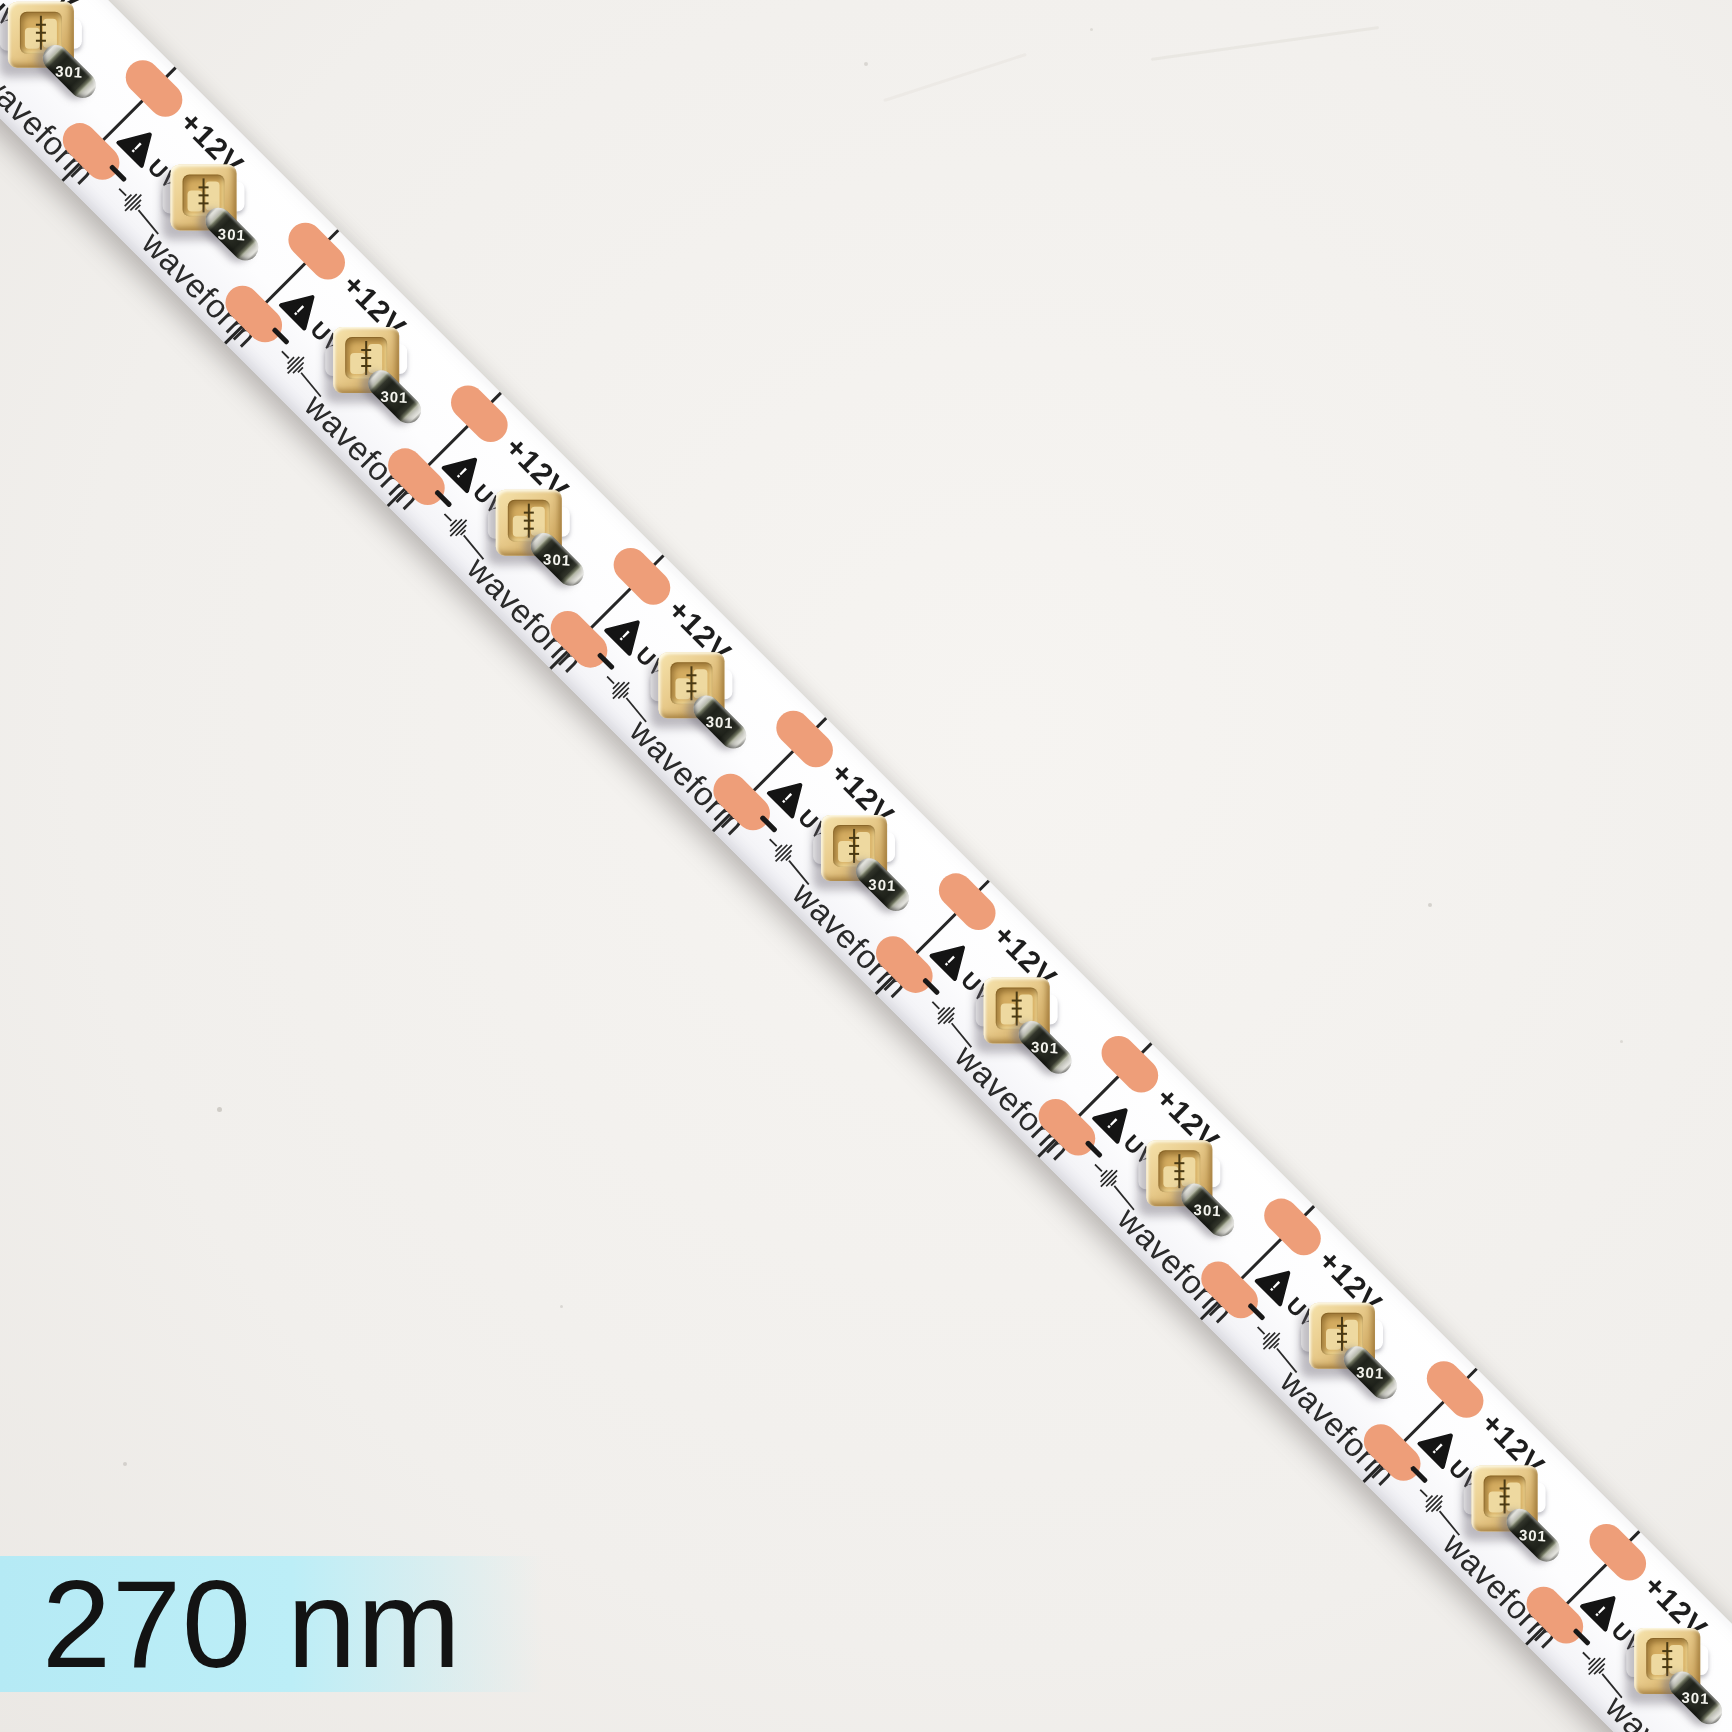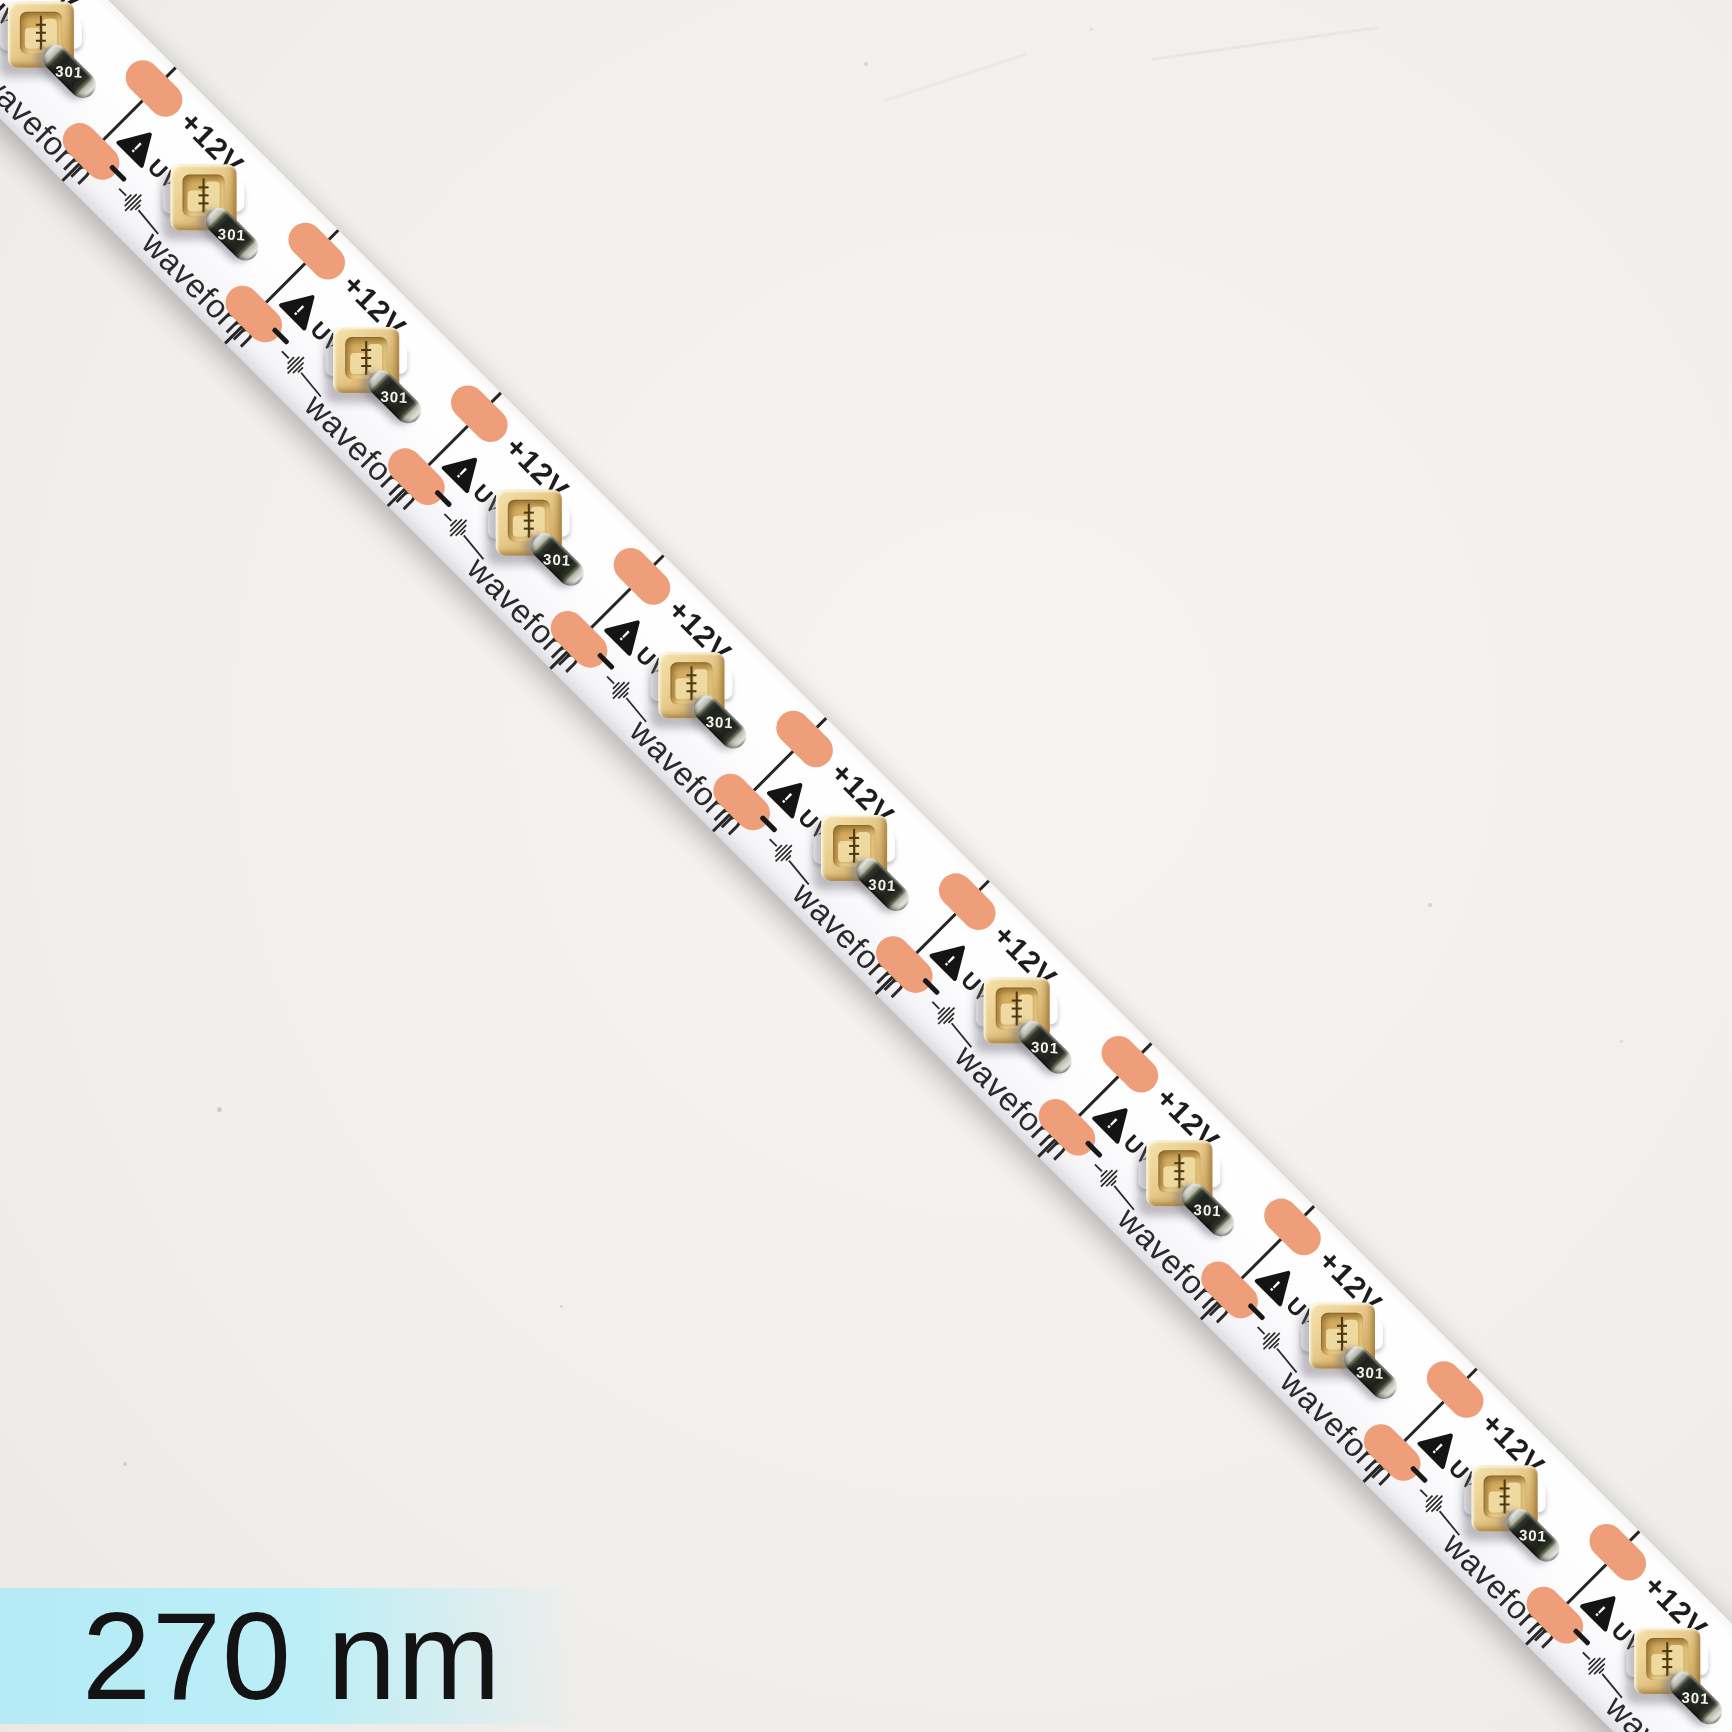--- a/index.html
+++ b/index.html
@@ -46,22 +46,22 @@
   .el-r{left:23px;top:7px;width:14px;height:29px;}
   .divider{left:20px;top:4px;width:2px;height:34px;background:#4a3a14;}
   .tick{left:16px;width:10px;height:2px;background:#4a3a14;}
   .t1{top:12px;} .t2{top:20px;} .t3{top:28px;}
   
   .res{left:126px;top:65px;width:64px;height:26px;border-radius:13px;
     background:linear-gradient(90deg,#9e9e98 0%,#e8e8e2 5%,#c9c9c2 11%,#b4b7a6 15%,#6f745f 18%,#32352b 23%,#1f221b 32%,#2a2d24 50%,#1f221b 68%,#32352b 77%,#6f745f 82%,#b4b7a6 85%,#c9c9c2 89%,#e8e8e2 95%,#9e9e98 100%);
     box-shadow:-4px 6px 7px rgba(118,114,126,.5), inset 0 2px 2px rgba(255,255,255,.4), inset 0 -3px 4px rgba(0,0,0,.45);}
   .rcode{left:50%;top:50%;transform:translate(-50%,-50%) rotate(-42deg);color:#f4f4ee;font-size:15px;line-height:15px;font-weight:700;letter-spacing:1px;}
   
-  .badge{position:absolute;left:0;top:1588px;width:560px;height:136px;display:flex;align-items:center;
-    background:linear-gradient(90deg,#b5eaf5 0%,#bceef7 52%,rgba(253,254,255,0) 97%);padding-left:40px;}
+  .badge{position:absolute;left:0;top:1556px;width:560px;height:136px;display:flex;align-items:center;
+    background:linear-gradient(90deg,#b5eaf5 0%,#bceef7 52%,rgba(253,254,255,0) 97%);}
   .badge span{font-size:124px;font-weight:300;letter-spacing:1px;color:#131313;padding-left:42px;white-space:nowrap;}
 </style>
 </head>
 <body>
 
 <div class="strip">
   <div class="seg" style="left: 0px;">
     
     
     

